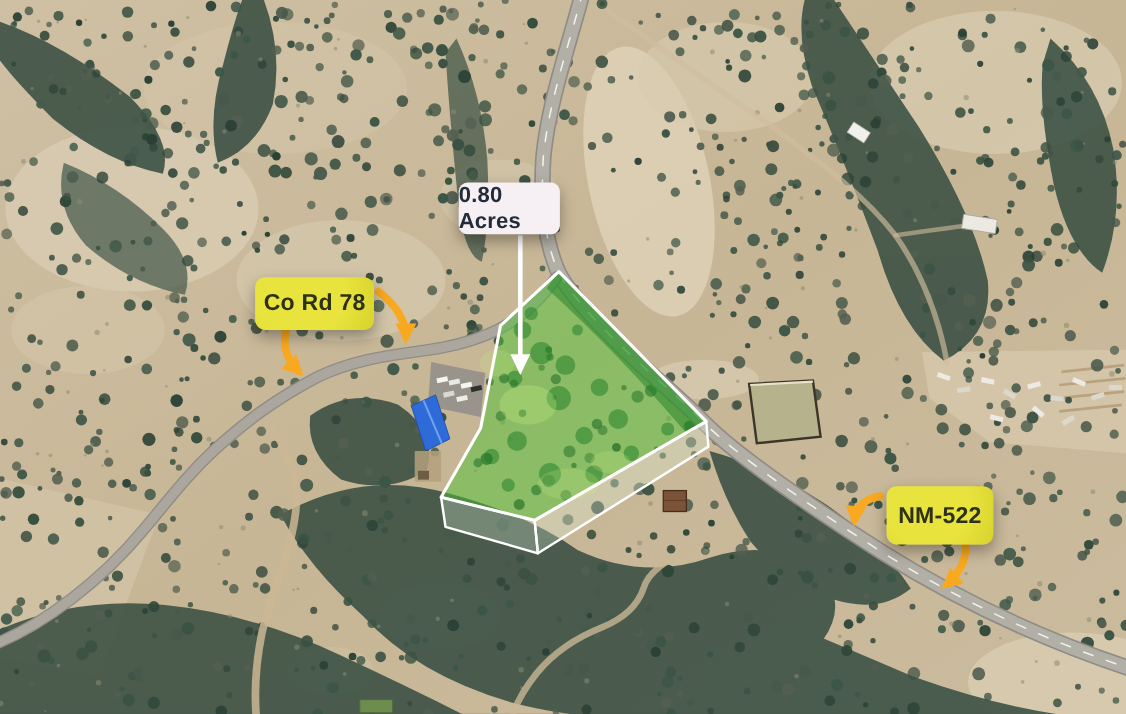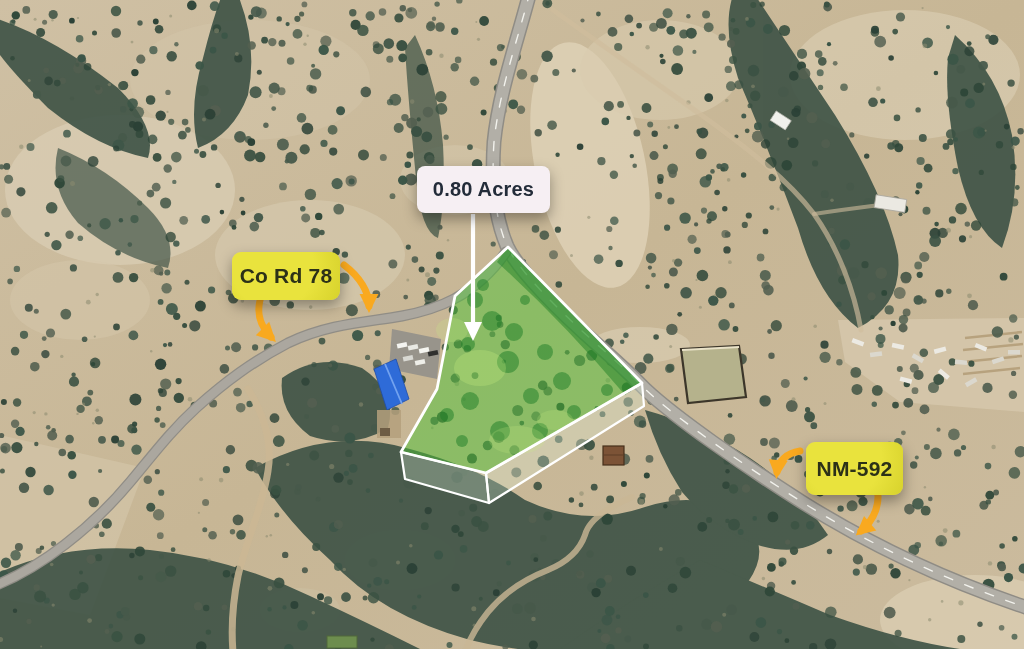--- a/index.html
+++ b/index.html
@@ -13,21 +13,21 @@
     font-weight:700;border-radius:9px;letter-spacing:.2px;
     box-shadow:0 6px 14px rgba(0,0,0,.35);
     user-select:none;
   }
   .map-label.yellow{
     background:radial-gradient(circle at 38% 32%, var(--yellow-bg) 0%, var(--yellow-bg) 55%, var(--yellow-deep) 100%);
     color:var(--yellow-fg);
     margin-top:12px;
   }
   #acreage-label{
-    left:417px;top:166px;width:133px;height:47px;font-size:20px;
+    left:417px;top:166px;width:92px;height:47px;font-size:20px;
     background:var(--acreage-bg);color:var(--acreage-fg);border-radius:8px;
   }
   #cord-label{left:232px;top:240px;width:108px;height:48px;font-size:21px;}
   #nm-label{left:806px;top:430px;width:97px;height:53px;font-size:21px;}
 </style>
 </head>
 <body>
 
 <div class="stage">
 
@@ -1288,16 +1288,16 @@
   </g>
 </svg>
 
 <div class="map-label" id="acreage-label">
   <span>0.80 Acres</span>
 </div>
 <div class="map-label yellow" id="cord-label">
   <span>Co Rd 78</span>
 </div>
 <div class="map-label yellow" id="nm-label">
-  <span>NM-592</span>
+  <span>NM-522</span>
 </div>
 
 </div>
 
 </body></html>

